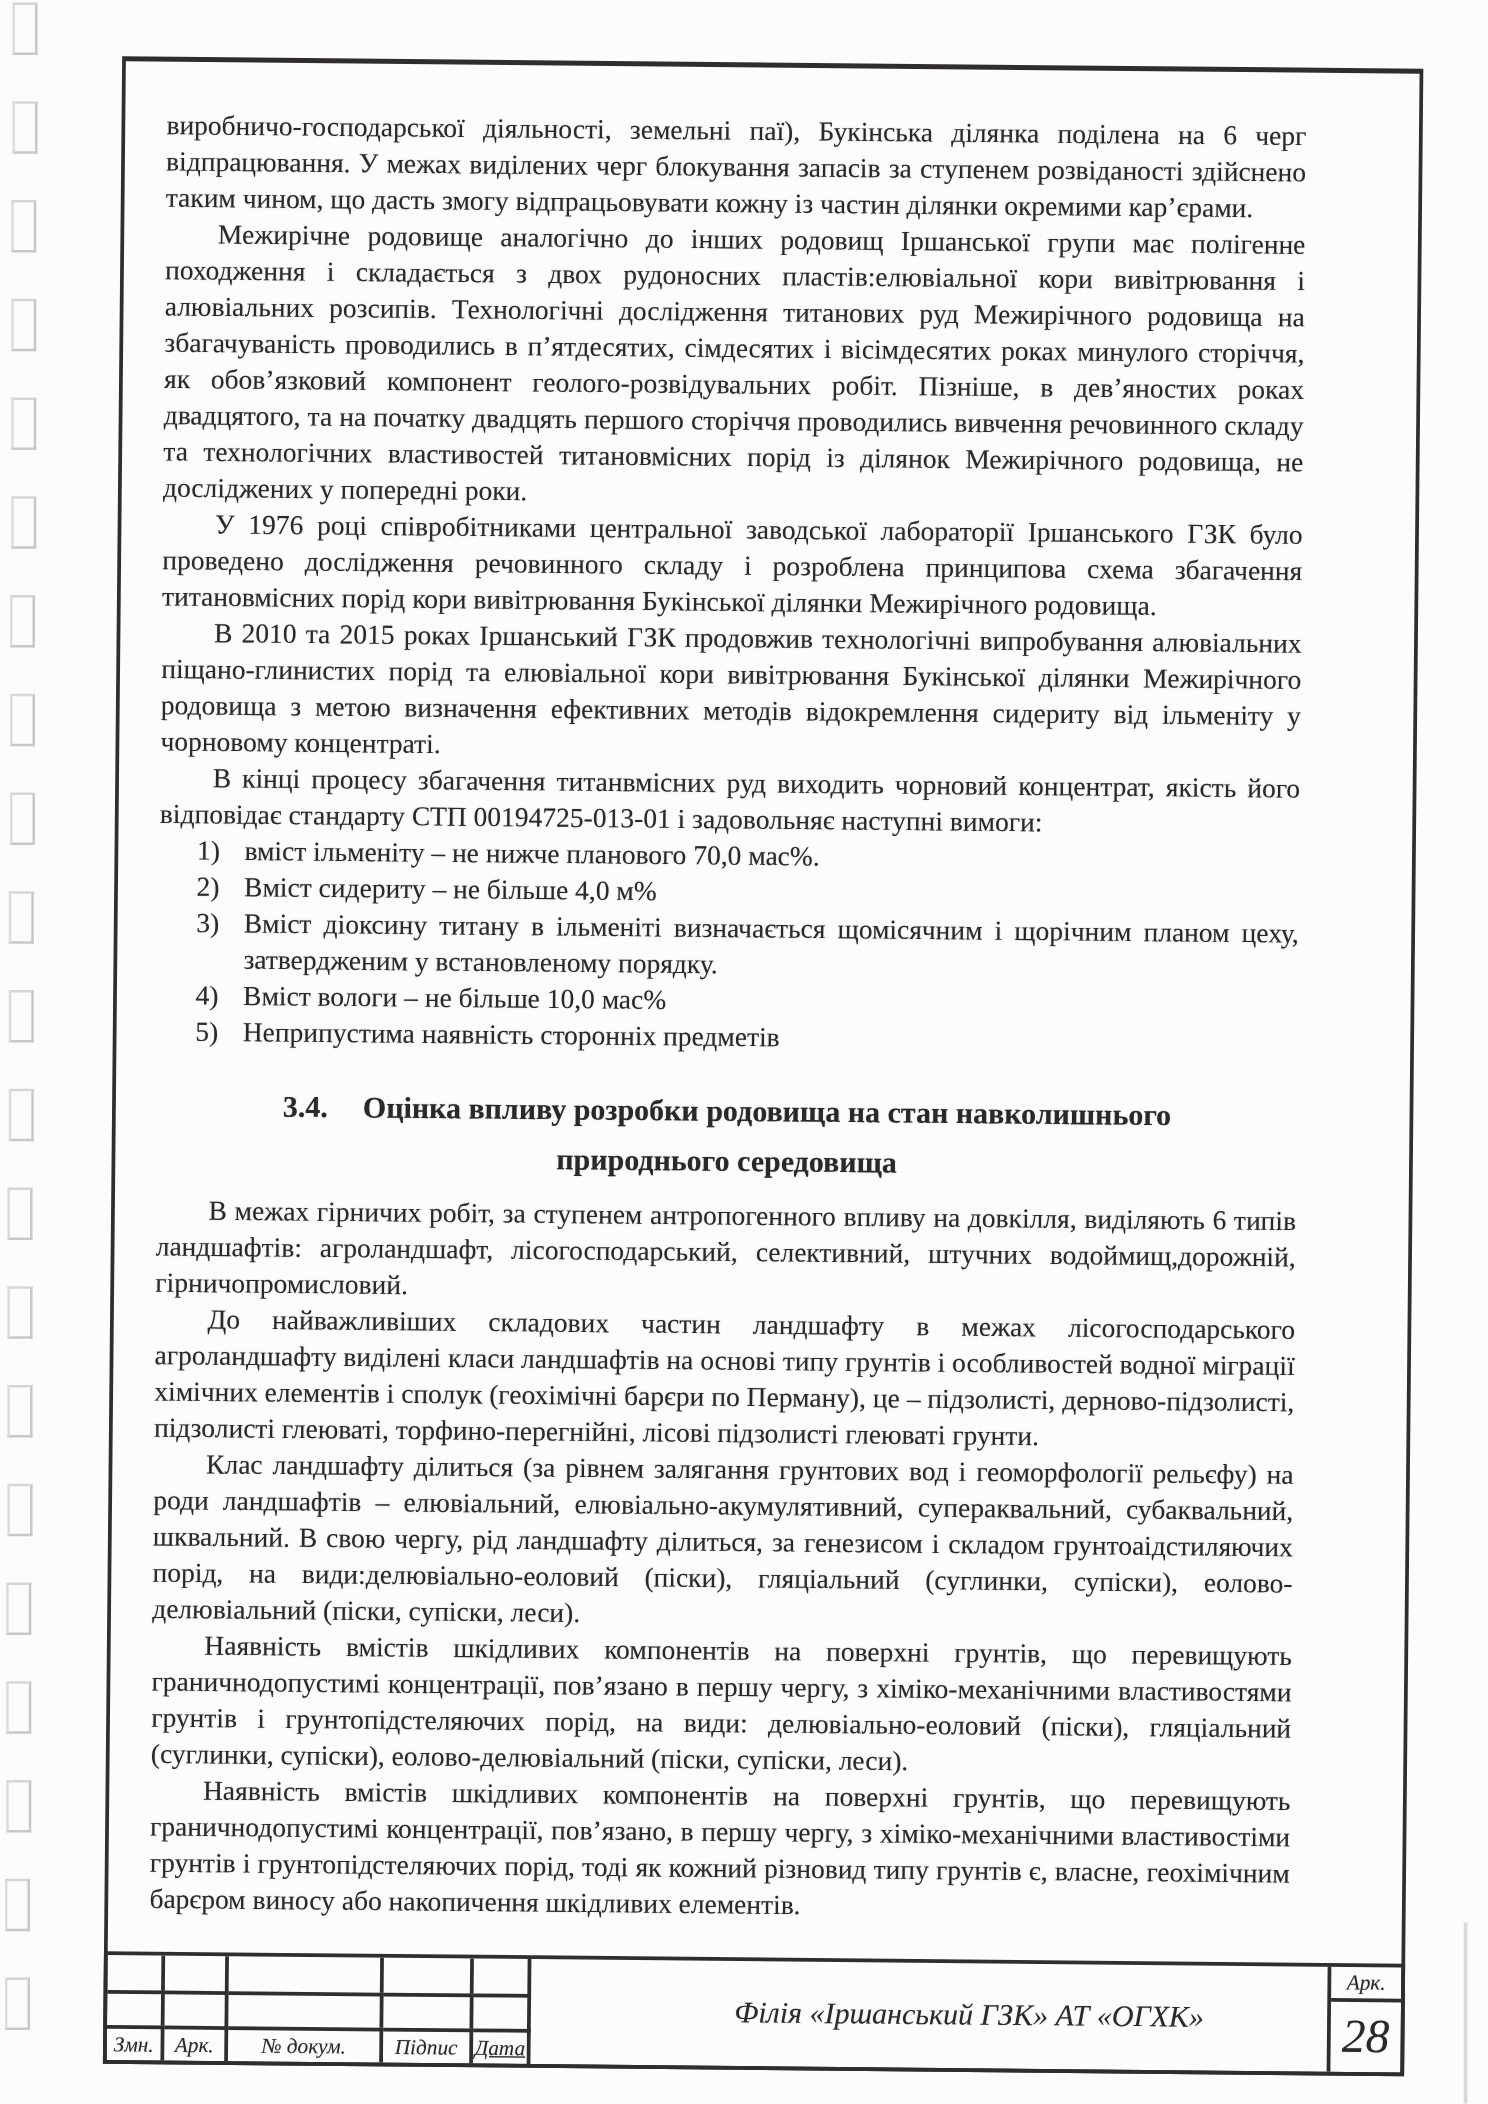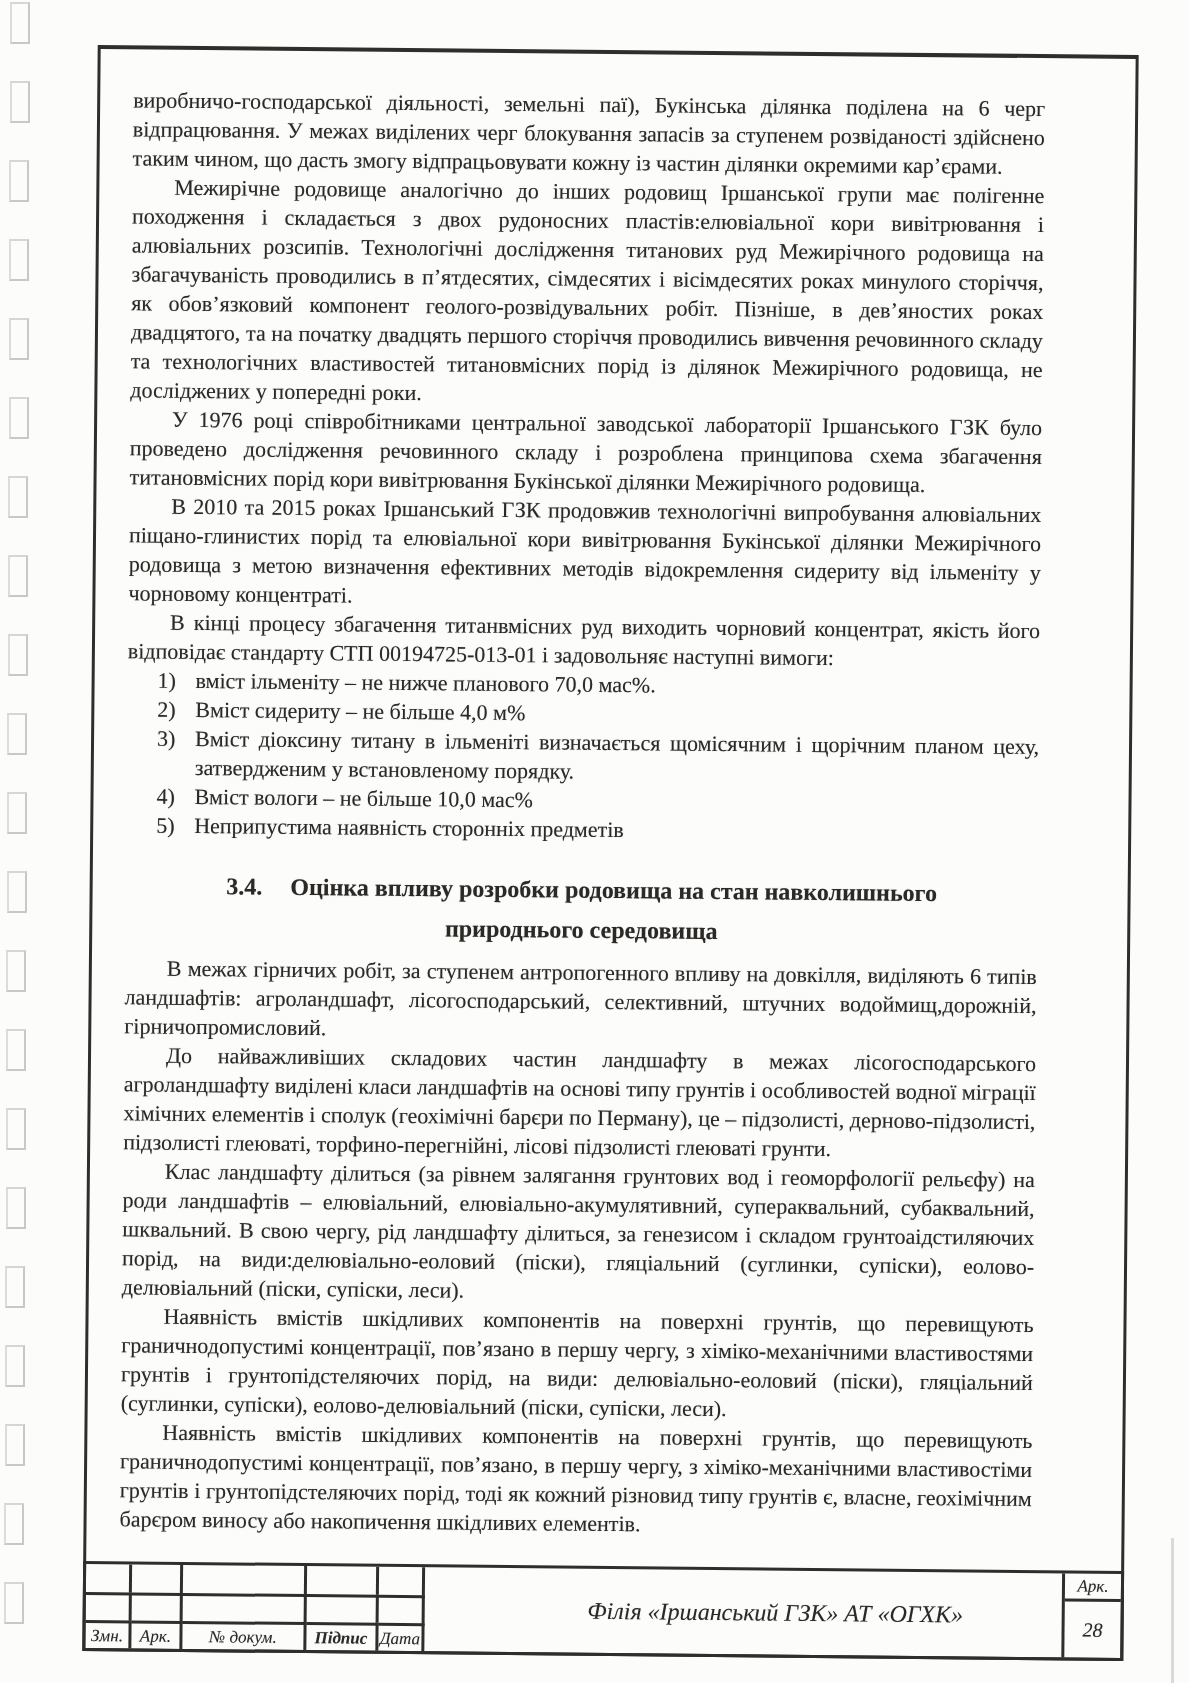--- a/index.html
+++ b/index.html
@@ -61,21 +61,21 @@
   .sc{
     border:0 solid var(--line);box-sizing:border-box;
     display:flex;align-items:center;justify-content:center;
     font-size:17px;overflow:hidden;
   }
   .sc.br{border-right-width:3px;}
   .sc.bt{border-top-width:3px;}
   .sc.bb{border-bottom-width:3px;}
   .org-cell{grid-column:6;grid-row:1/4;border-right-width:3px;font-size:24px;padding-left:64px;}
   .sheet-label-cell{grid-column:7;grid-row:1;font-size:17px;}
-  .sheet-num-cell{grid-column:7;grid-row:2/4;font-size:20px;}
+  .sheet-num-cell{grid-column:7;grid-row:2/4;font-size:38px;}
 </style>
 </head>
 <body>
 
 <div style="position:absolute;inset:0;padding-left:30px;">
 
   <div id="bmarks">
       <div class="bmark" style="top: 2px; left: 10px;"></div>
       <div class="bmark" style="top: 81px; left: 9.7px;"></div>
       <div class="bmark" style="top: 160px; left: 9.4px;"></div>
@@ -128,22 +128,22 @@
       <div id="paras-bottom">
           <p class="body-par">В межах гірничих робіт, за ступенем антропогенного впливу на довкілля, виділяють 6 типів ландшафтів: агроландшафт, лісогосподарський, селективний, штучних водоймищ,дорожній, гірничопромисловий.</p>
           <p class="body-par">До найважливіших складових частин ландшафту в межах лісогосподарського агроландшафту виділені класи ландшафтів на основі типу грунтів і особливостей водної міграції хімічних елементів і сполук (геохімічні барєри по Перману), це – підзолисті, дерново-підзолисті, підзолисті глеюваті, торфино-перегнійні, лісові підзолисті глеюваті грунти.</p>
           <p class="body-par">Клас ландшафту ділиться (за рівнем залягання грунтових вод і геоморфології рельєфу) на роди ландшафтів – елювіальний, елювіально-акумулятивний, супераквальний, субаквальний, шквальний. В свою чергу, рід ландшафту ділиться, за генезисом і складом грунтоаідстиляючих порід, на види:делювіально-еоловий (піски), гляціальний (суглинки, супіски), еолово-делювіальний (піски, супіски, леси).</p>
           <p class="body-par">Наявність вмістів шкідливих компонентів на поверхні грунтів, що перевищують граничнодопустимі концентрації, пов’язано в першу чергу, з хіміко-механічними властивостями грунтів і грунтопідстеляючих порід, на види: делювіально-еоловий (піски), гляціальний (суглинки, супіски), еолово-делювіальний (піски, супіски, леси).</p>
           <p class="body-par">Наявність вмістів шкідливих компонентів на поверхні грунтів, що перевищують граничнодопустимі концентрації, пов’язано, в першу чергу, з хіміко-механічними властивостіми грунтів і грунтопідстеляючих порід, тоді як кожний різновид типу грунтів є, власне, геохімічним барєром виносу або накопичення шкідливих елементів.</p>
         </div>
     </div>
 
     <div class="stamp">
-        <div class="sc br bt" style="grid-area: 3 / 5;">Дата</div>
-        <div class="sc br bt" style="grid-area: 3 / 4; font-weight: bold;">Підпис</div>
+        <div class="sc br bt" style="grid-area: 3 / 5; text-decoration: underline;">Дата</div>
+        <div class="sc br bt" style="grid-area: 3 / 4;">Підпис</div>
         <div class="sc br bt" style="grid-area: 3 / 3;">№ докум.</div>
         <div class="sc br bt" style="grid-area: 3 / 2;">Арк.</div>
         <div class="sc br bt" style="grid-area: 3 / 1; font-family: Liberation Serif, serif;">Змн.</div>
         <div class="sc br bt" style="grid-area: 2 / 5;"></div>
         <div class="sc br bt" style="grid-area: 2 / 4;"></div>
         <div class="sc br bt" style="grid-area: 2 / 3;"></div>
         <div class="sc br bt" style="grid-area: 2 / 2;"></div>
         <div class="sc br bt" style="grid-area: 2 / 1;"></div>
         <div class="sc br" style="grid-area: 1 / 5;"></div>
         <div class="sc br" style="grid-area: 1 / 4;"></div>

